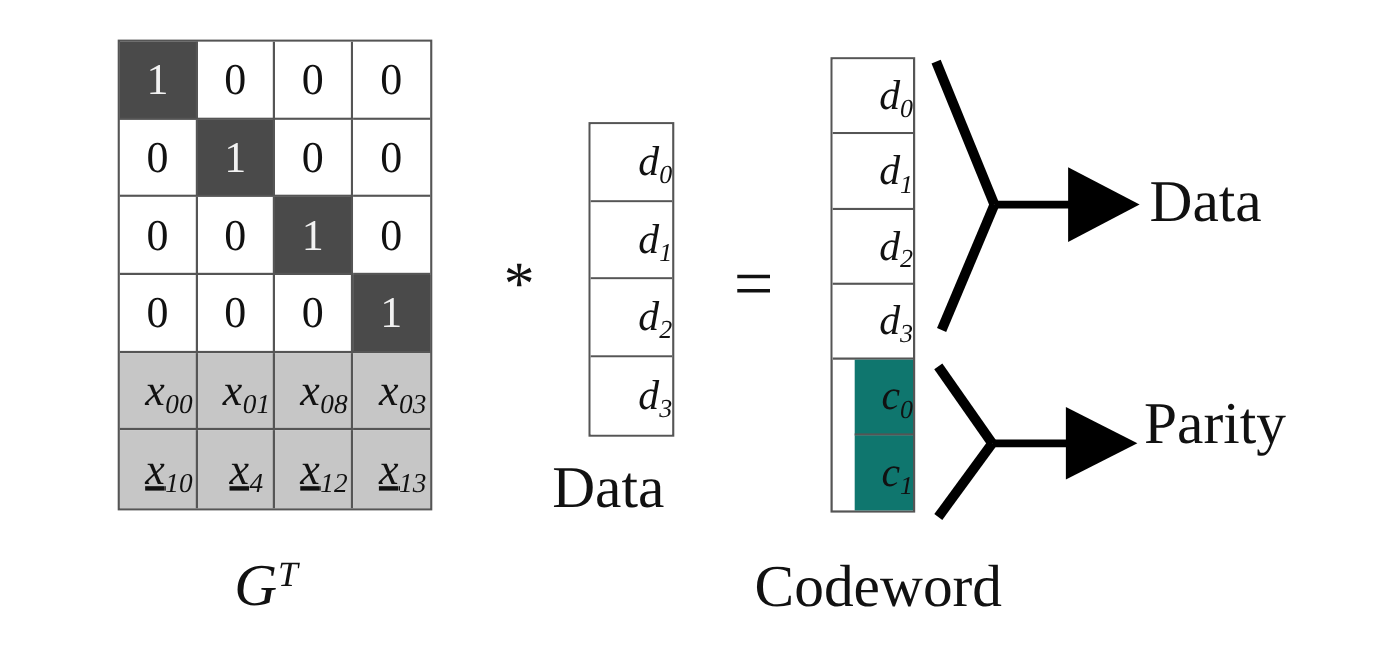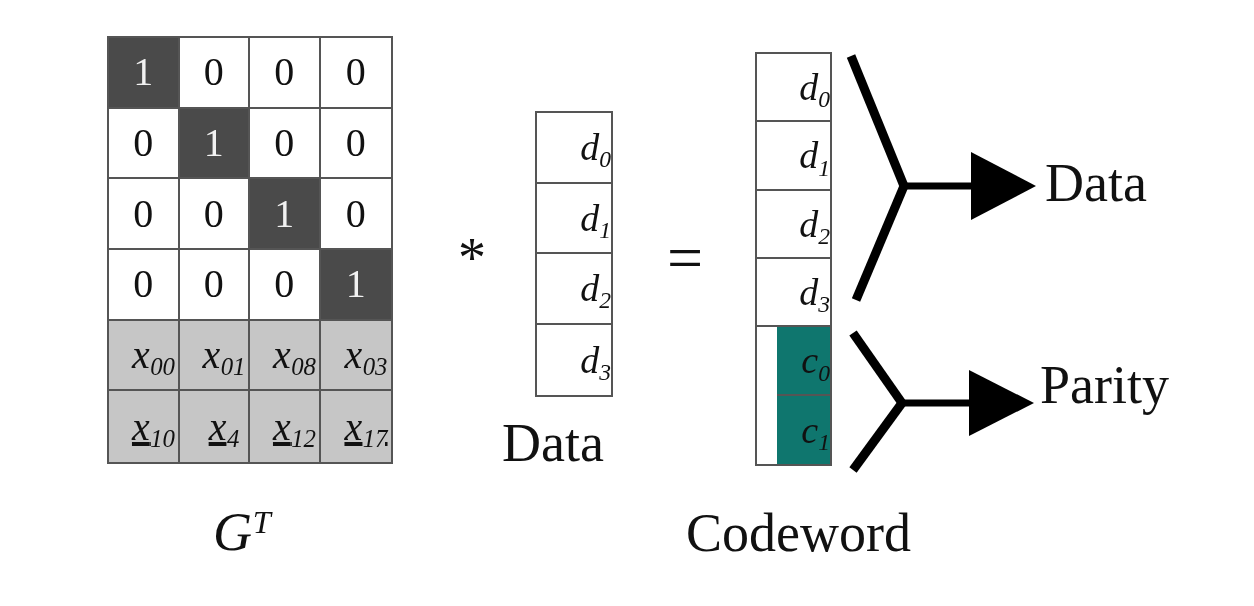--- a/index.html
+++ b/index.html
@@ -257,21 +257,21 @@
       <div class="mcell gray r6">
         <span class="var"><span>x</span><sub>10</sub></span>
       </div>
       <div class="mcell gray r6">
         <span class="var"><span>x</span><sub>4</sub></span>
       </div>
       <div class="mcell gray r6">
         <span class="var"><span>x</span><sub>12</sub></span>
       </div>
       <div class="mcell gray r6">
-        <span class="var"><span>x</span><sub>17</sub></span>
+        <span class="var"><span>x</span><sub>13</sub></span>
       </div>
     </div>
 
   <div id="op-multiply">*</div>
 
   <div id="data-vector">
       <div class="vcell">
         <span class="var"><span>d</span><sub>0</sub></span>
       </div>
       <div class="vcell">

